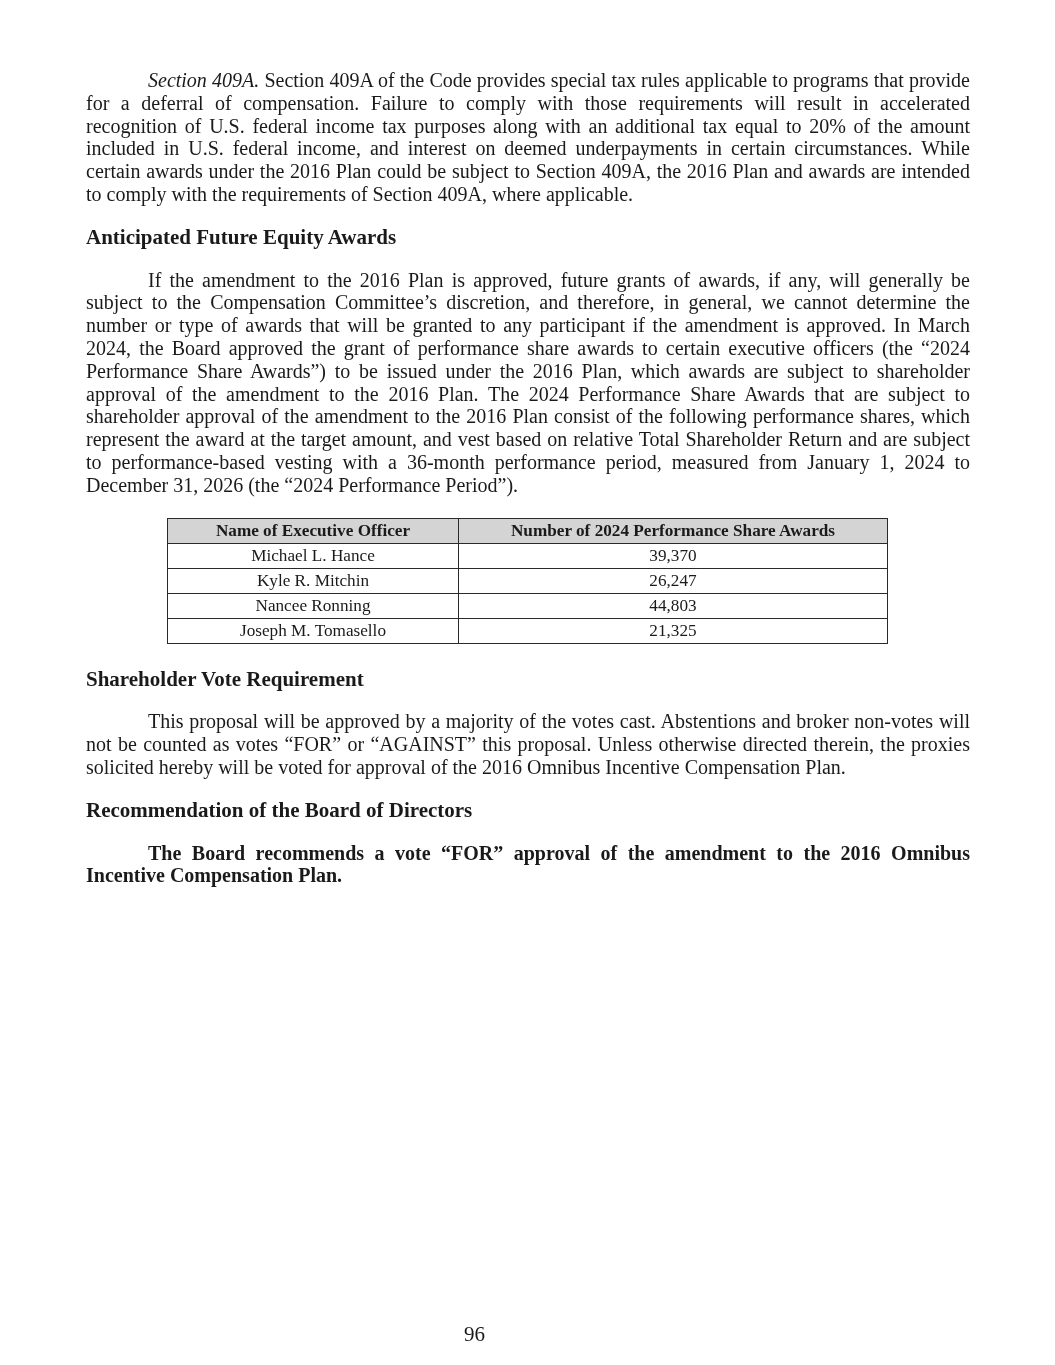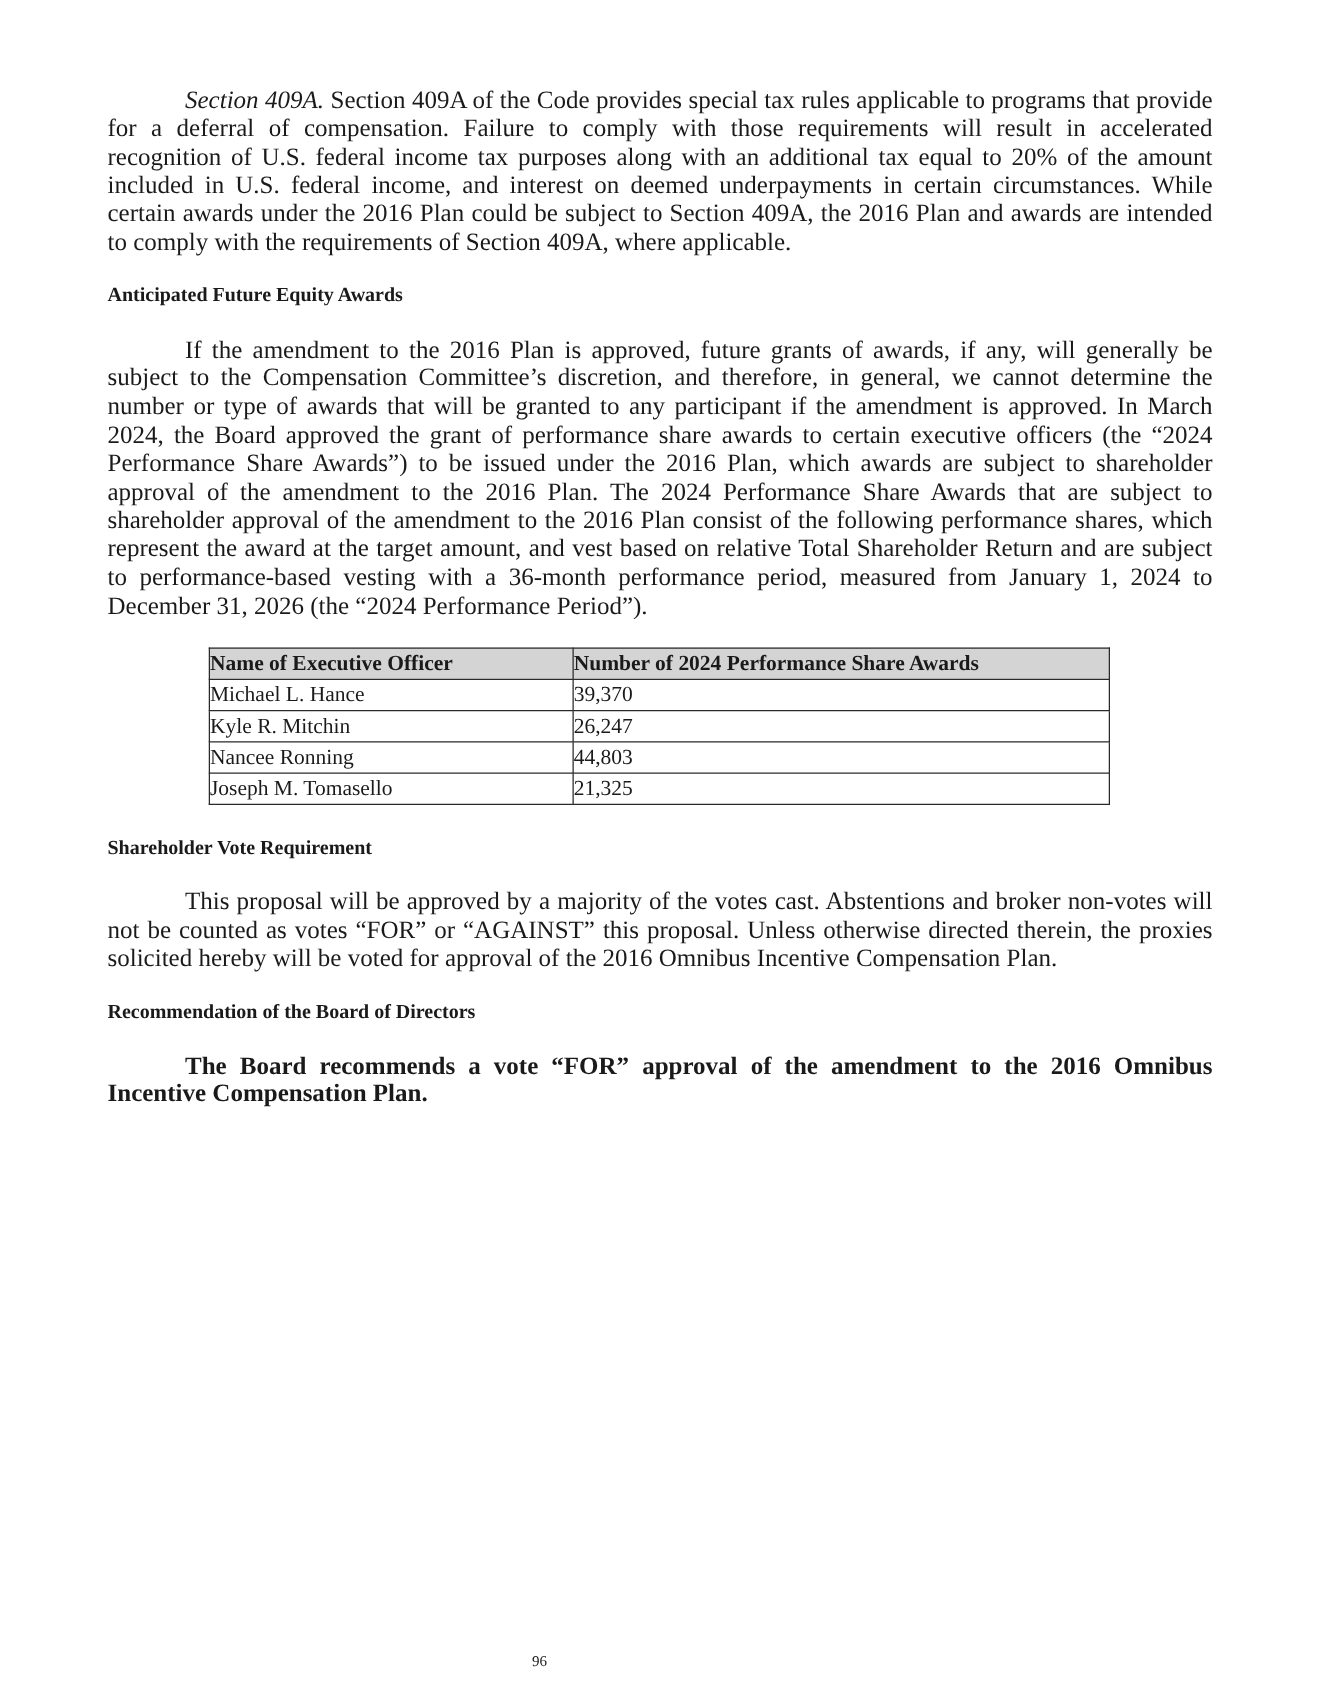--- a/index.html
+++ b/index.html
@@ -1,29 +1,29 @@
 <!DOCTYPE html>
 <html><head>
 <meta charset="utf-8">
 <style>
   html, body { margin: 0; padding: 0; background: #ffffff; }
   body { width: 1055px; height: 1365px; position: relative; font-family: "Liberation Serif", serif; color: #1a1a1a; }
   .page { position: absolute; left: 86px; top: 69px; width: 884px; }
   p { margin: 0; font-size: 20px; line-height: 22.8px; text-align: justify; }
   .indent { text-indent: 62px; }
-  .heading { font-weight: bold; font-size: 16px; line-height: 22.8px; margin: 0; }
+  .heading { font-weight: bold; font-size: 21px; line-height: 22.8px; margin: 0; }
   .sp1 { margin-top: 20px; }
   .sp2 { margin-top: 20px; }
   em { font-style: italic; }
   table { border-collapse: collapse; margin-left: 81px; margin-top: 21px; width: 721px; }
-  th, td { border: 1.6px solid #2a2a2a; font-size: 17.2px; text-align: left; padding: 0; height: 24px; line-height: 22px; }
+  th, td { border: 1.6px solid #2a2a2a; font-size: 17.2px; text-align: center; padding: 0; height: 24px; line-height: 22px; }
   th { background: #d4d4d4; font-weight: bold; }
   th.c1, td.c1 { width: 290px; }
   .bold-p { font-weight: bold; }
-  .page-num { position: absolute; top: 1322px; left: 0; width: 863px; text-align: center; font-size: 12px; }
+  .page-num { position: absolute; top: 1322px; left: 0; width: 863px; text-align: center; font-size: 21px; padding-left: 43px; }
 </style>
 </head>
 <body>
 
 <div class="page">
 
   <p class="indent"><em>Section 409A.</em><span> Section 409A of the Code provides special tax rules applicable to programs that provide for a deferral of compensation.  Failure to comply with those requirements will result in accelerated recognition of U.S. federal income tax purposes along with an additional tax equal to 20% of the amount included in U.S. federal income, and interest on deemed underpayments in certain circumstances.  While certain awards under the 2016 Plan could be subject to Section 409A, the 2016 Plan and awards are intended to comply with the requirements of Section 409A, where applicable.</span></p>
 
   <h3 class="heading sp1">Anticipated Future Equity Awards</h3>
 

